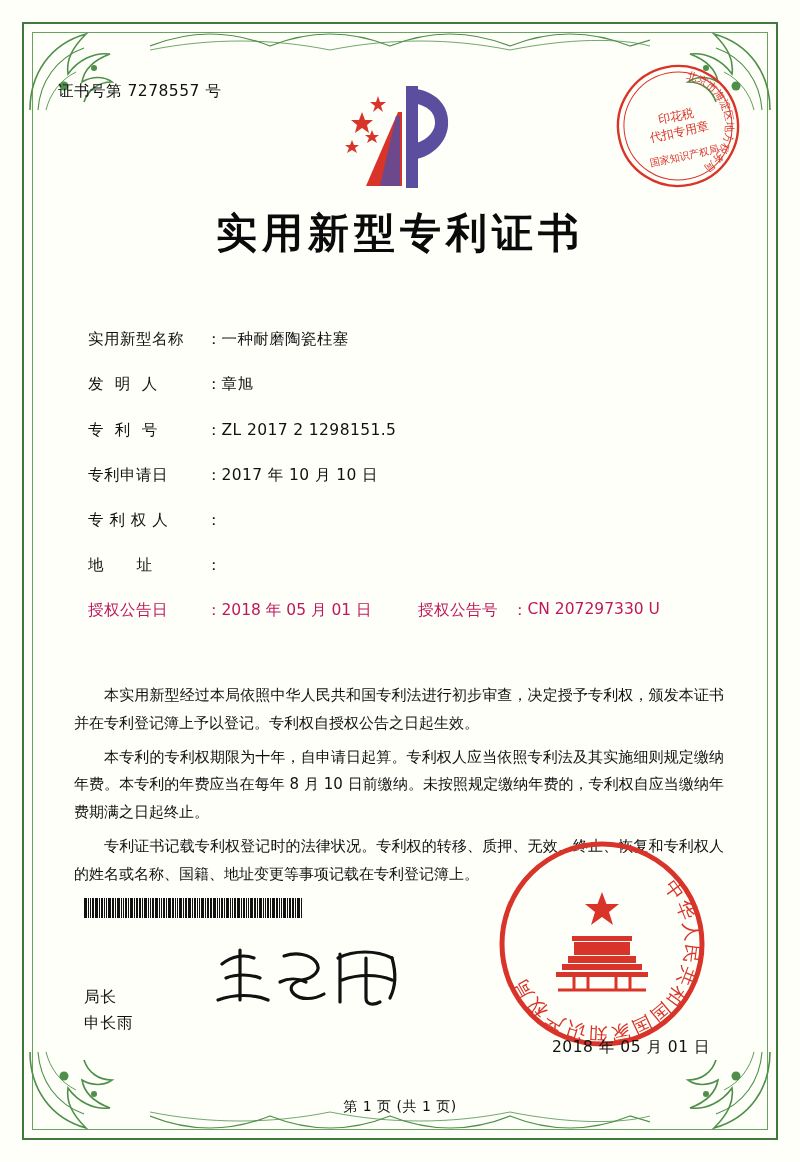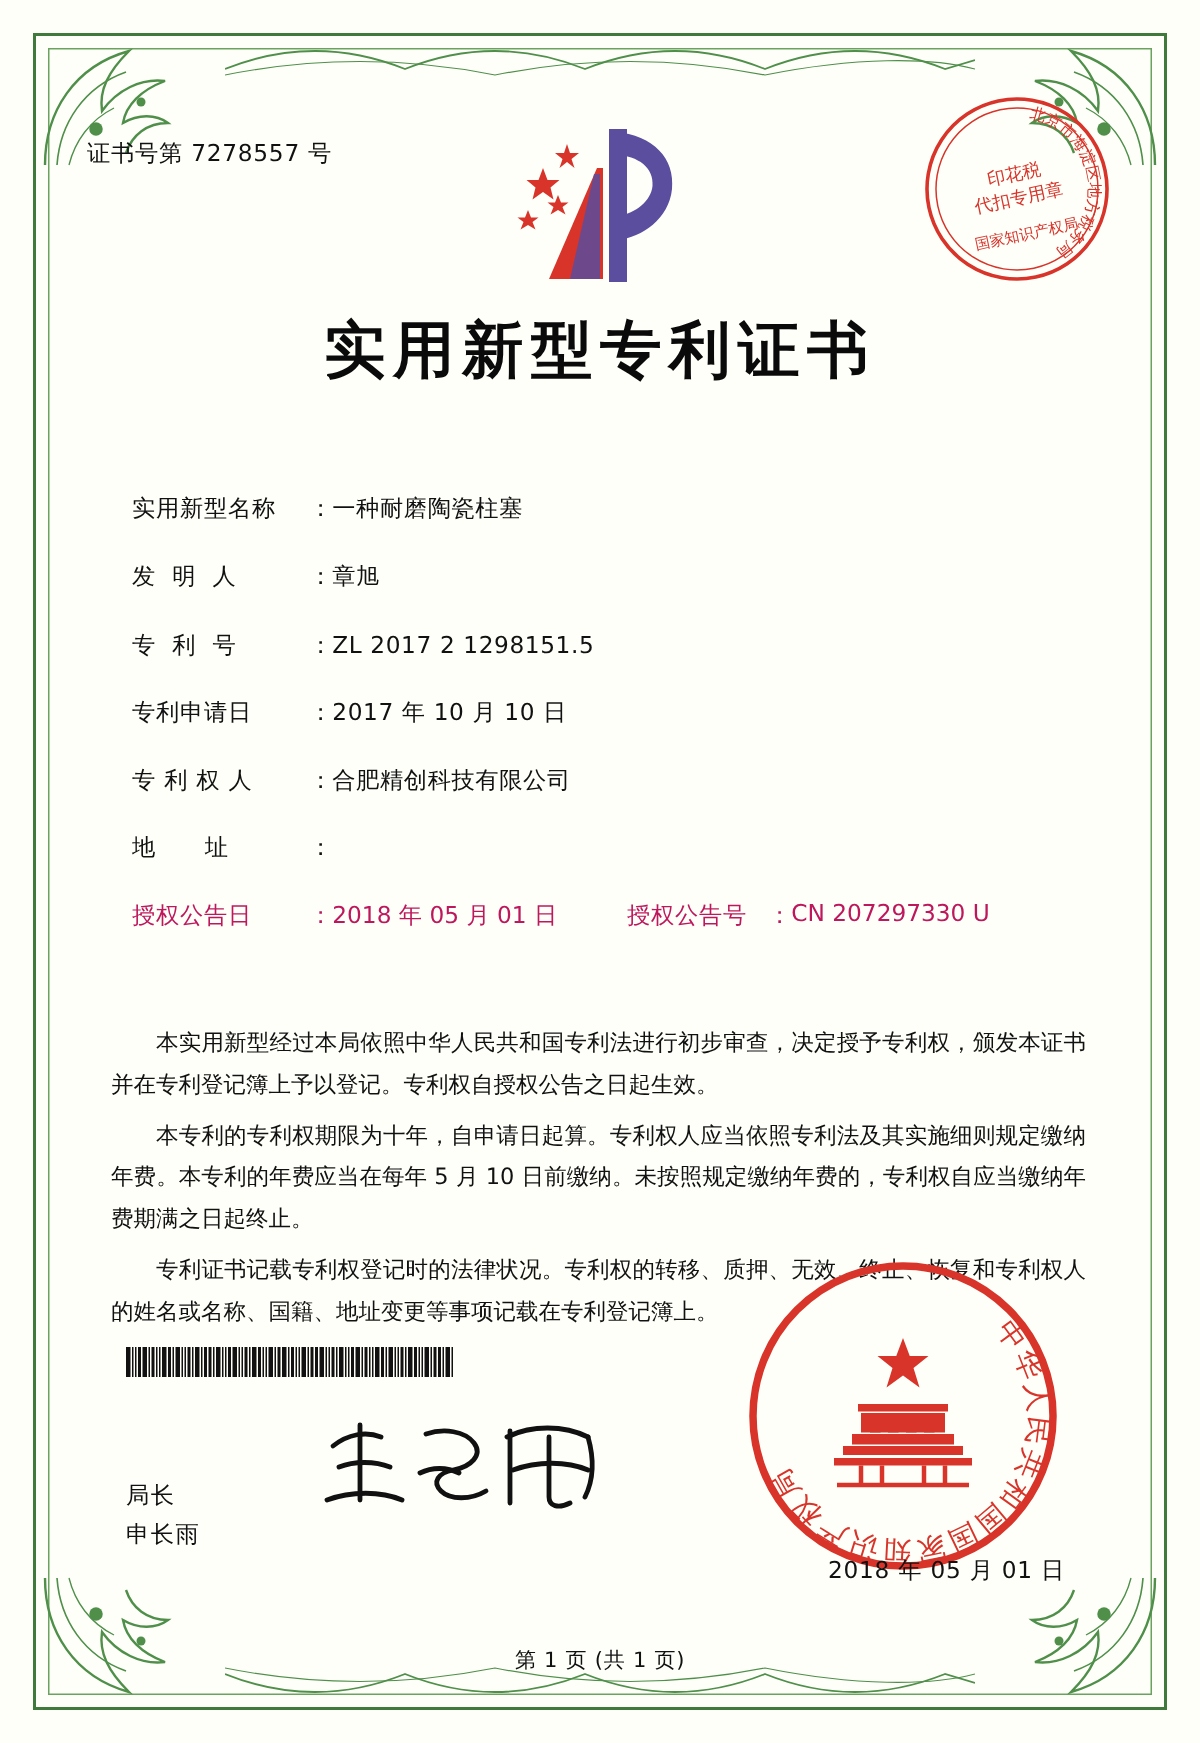--- a/index.html
+++ b/index.html
@@ -50,21 +50,21 @@
     height: 26px;
     color: #4f8f4a;
   }
   .edge-top { top: 26px; }
   .edge-bottom { bottom: 26px; transform: scaleY(-1); }
   .edge-top svg, .edge-bottom svg { width: 100%; height: 100%; display:block; }
 
   
   .cert-no {
     position: absolute;
-    left: 58px; top: 92px;
+    left: 58px; top: 81px;
     font-family: "DejaVu Sans", "Liberation Sans", sans-serif;
     font-size: 15.5px;
     color: #111;
     letter-spacing: 0.5px;
   }
   .logo {
     position: absolute;
     left: 332px; top: 82px;
     width: 140px; height: 110px;
   }
@@ -313,21 +313,20 @@
 
     <div class="field-row">
       <span class="field-label">专利申请日</span>
       <span class="field-colon">：</span>
       <span class="field-value">2017 年 10 月 10 日</span>
     </div>
 
     <div class="field-row">
       <span class="field-label">专 利 权 人</span>
       <span class="field-colon">：</span>
-      <span class="field-value">合肥精创科技有限公司</span>
     </div>
 
     <div class="field-row">
       <span class="field-label">地      址</span>
       <span class="field-colon">：</span>
     </div>
 
     <div class="pub-row">
       <div class="pub-left">
         <span class="field-label">授权公告日</span>
@@ -338,21 +337,21 @@
         <span class="field-label">授权公告号</span>
         <span class="field-colon">：</span>
         <span>CN 207297330 U</span>
       </div>
     </div>
 
   </div>
 
   <div class="body-text">
     <p>本实用新型经过本局依照中华人民共和国专利法进行初步审查，决定授予专利权，颁发本证书并在专利登记簿上予以登记。专利权自授权公告之日起生效。</p>
-    <p>本专利的专利权期限为十年，自申请日起算。专利权人应当依照专利法及其实施细则规定缴纳年费。本专利的年费应当在每年 5 月 10 日前缴纳。未按照规定缴纳年费的，专利权自应当缴纳年费期满之日起终止。</p>
+    <p>本专利的专利权期限为十年，自申请日起算。专利权人应当依照专利法及其实施细则规定缴纳年费。本专利的年费应当在每年 8 月 10 日前缴纳。未按照规定缴纳年费的，专利权自应当缴纳年费期满之日起终止。</p>
     <p>专利证书记载专利权登记时的法律状况。专利权的转移、质押、无效、终止、恢复和专利权人的姓名或名称、国籍、地址变更等事项记载在专利登记簿上。</p>
   </div>
 
   <div class="barcode" id="barcode">
       <i style="width: 3px;"></i>
       <i style="width: 1px;"></i>
       <i style="width: 1px;"></i>
       <i style="width: 2px;"></i>
       <i style="width: 3px;"></i>
       <i style="width: 1px;"></i>

